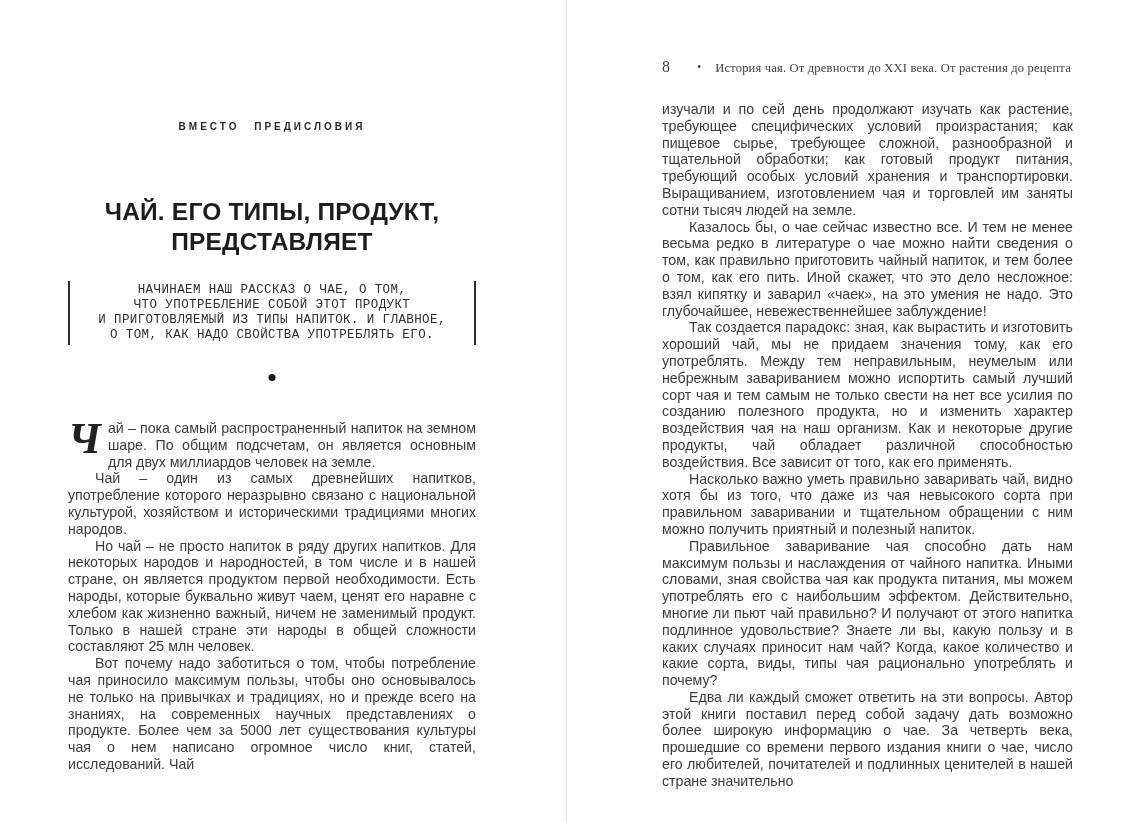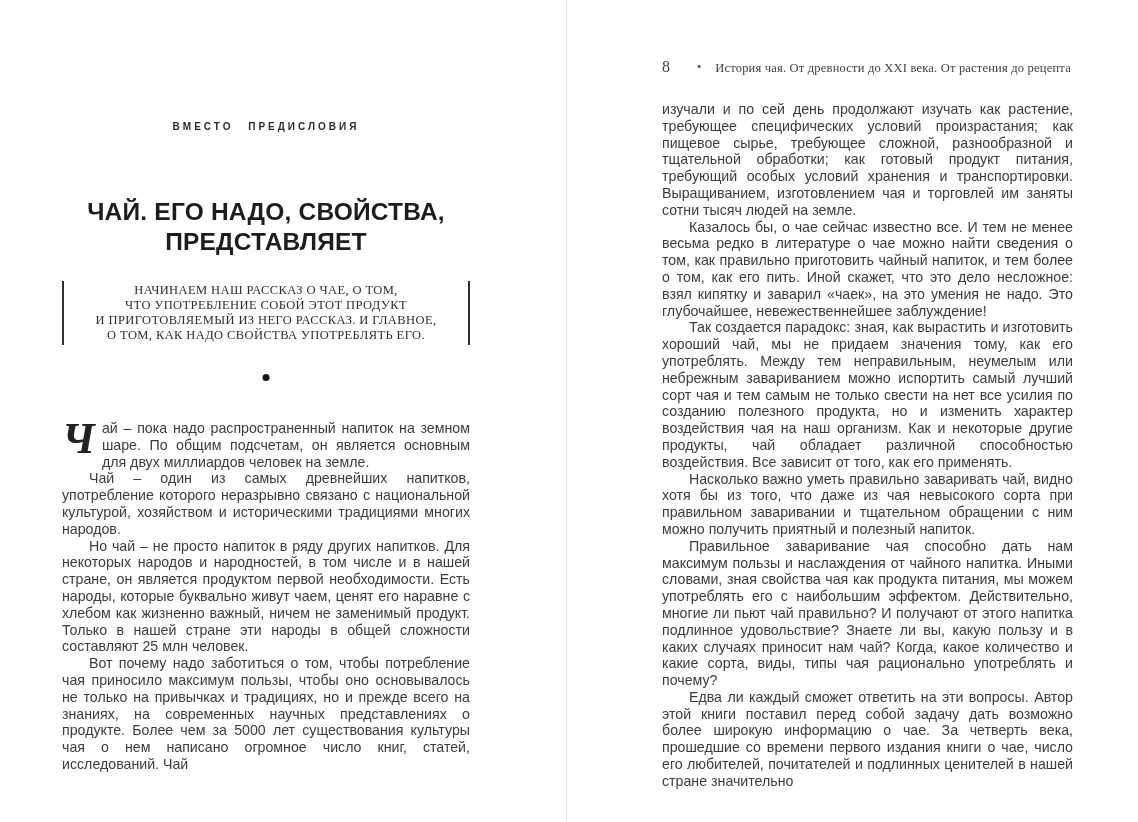--- a/index.html
+++ b/index.html
@@ -12,21 +12,21 @@
   }
 
   
   .gutter-line {
     position: absolute; left: 566px; top: 0;
     width: 1px; height: 822px;
     background: #e6e6e6;
   }
 
   
-  .left-page { position: absolute; left: 62px; top: 0; width: 408px; height: 580px; }
+  .left-page { position: absolute; left: 68px; top: 0; width: 408px; height: 580px; }
 
   .running-head {
     position: absolute; top: 121px; left: 0; width: 100%;
     text-align: center;
     font-size: 10px; font-weight: bold;
     letter-spacing: 3px; word-spacing: 9px;
     color: #2b2b2b;
   }
 
   .chapter-title {
@@ -39,21 +39,21 @@
   .chapter-title .title-line { white-space: nowrap; }
 
   .epigraph {
     position: absolute; top: 281px; left: 0; right: 0;
     border-left: 2px solid #2f2f2f;
     border-right: 2px solid #2f2f2f;
     padding: 2px 0;
   }
   .epigraph .epigraph-line {
     text-align: center;
-    font-family: Liberation Serif, serif;
+    font-family: Liberation Mono, monospace;
     font-size: 12.5px; line-height: 15px;
     letter-spacing: 0.4px;
     color: #2e2e2e;
   }
 
   .separator-dot {
     position: absolute; top: 374px; left: 50%;
     transform: translateX(-50%);
     width: 7px; height: 7px; border-radius: 50%;
     background: #161616;
@@ -98,36 +98,36 @@
 </head>
 <body>
 
 <div class="gutter-line"></div>
 
 <section class="left-page">
 
   <div class="running-head">ВМЕСТО ПРЕДИСЛОВИЯ</div>
 
   <h1 class="chapter-title">
-      <div class="title-line">ЧАЙ. ЕГО НАДО, СВОЙСТВА,</div>
+      <div class="title-line">ЧАЙ. ЕГО ТИПЫ, ПРОДУКТ,</div>
       <div class="title-line">ПРЕДСТАВЛЯЕТ</div>
     </h1>
 
   <div class="epigraph">
       <div class="epigraph-line">НАЧИНАЕМ НАШ РАССКАЗ О ЧАЕ, О ТОМ,</div>
       <div class="epigraph-line">ЧТО УПОТРЕБЛЕНИЕ СОБОЙ ЭТОТ ПРОДУКТ</div>
-      <div class="epigraph-line">И ПРИГОТОВЛЯЕМЫЙ ИЗ НЕГО РАССКАЗ. И ГЛАВНОЕ,</div>
+      <div class="epigraph-line">И ПРИГОТОВЛЯЕМЫЙ ИЗ ТИПЫ НАПИТОК. И ГЛАВНОЕ,</div>
       <div class="epigraph-line">О ТОМ, КАК НАДО СВОЙСТВА УПОТРЕБЛЯТЬ ЕГО.</div>
     </div>
 
   <div class="separator-dot"></div>
 
   <div class="body-text left-body">
     <p class="para dropcap-para">
-      <span class="dropcap">Ч</span><span>ай – пока надо распространенный напиток на земном шаре. По общим подсчетам, он является основным для двух миллиардов человек на земле.</span>
+      <span class="dropcap">Ч</span><span>ай – пока самый распространенный напиток на земном шаре. По общим подсчетам, он является основным для двух миллиардов человек на земле.</span>
     </p>
     <div id="left-paras">
         <p class="para">Чай – один из самых древнейших напитков, употребление которого неразрывно связано с национальной культурой, хозяйством и историческими традициями многих народов.</p>
         <p class="para">Но чай – не просто напиток в ряду других напитков. Для некоторых народов и народностей, в том числе и в нашей стране, он является продуктом первой необходимости. Есть народы, которые буквально живут чаем, ценят его наравне с хлебом как жизненно важный, ничем не заменимый продукт. Только в нашей стране эти народы в общей сложности составляют 25 млн человек.</p>
         <p class="para">Вот почему надо заботиться о том, чтобы потребление чая приносило максимум пользы, чтобы оно основывалось не только на привычках и традициях, но и прежде всего на знаниях, на современных научных представлениях о продукте. Более чем за 5000 лет существования культуры чая о нем написано огромное число книг, статей, исследований. Чай</p>
       </div>
   </div>
 
 </section>
 

